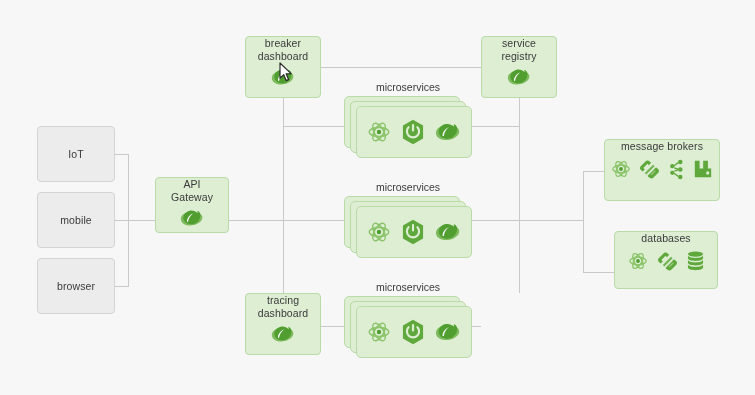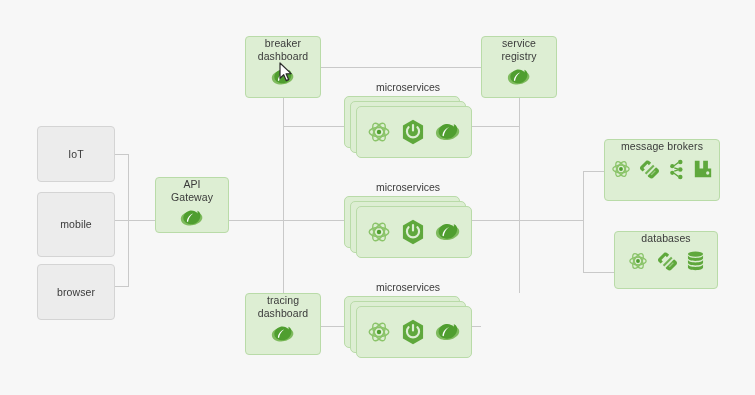--- a/index.html
+++ b/index.html
@@ -108,24 +108,24 @@
   <div class="line h" style="left:472px;top:326px;width:9px;"></div>
 
   <div class="line h" style="left:519px;top:220px;width:64px;"></div>
   <div class="line v" style="left:583px;top:171px;height:102px;"></div>
   <div class="line h" style="left:583px;top:171px;width:25px;"></div>
   <div class="line h" style="left:583px;top:272px;width:31px;"></div>
 
   <div class="node client" style="left:37px;top:126px;width:78px;height:56px;">
     <span class="label">IoT</span>
   </div>
-  <div class="node client" style="left:37px;top:192px;width:78px;height:65px;">
+  <div class="node client" style="left:37px;top:192px;width:78px;height:56px;">
     <span class="label">mobile</span>
   </div>
-  <div class="node client" style="left:37px;top:264px;width:78px;height:56px;text-align:right;">
+  <div class="node client" style="left:37px;top:258px;width:78px;height:56px;text-align:right;">
     <span class="label">browser</span>
   </div>
 
   <div class="node spring" style="left:155px;top:177px;width:74px;height:56px;">
     <span class="label">API
 Gateway</span>
     <span class="icons">
       <span>
         <svg width="24" height="19" viewBox="0 0 24 19">
           <path fill="#7fbb5e" d="M6.6 3.4C2.8 4.5.6 7.4.9 10.5c.3 3.2 3.3 5.4 7.4 5.9 5 .6 10.7-1.4 13.2-5.1 1.6-2.4 1-5.2-1.4-6.6C16.9 2.6 10.9 2.1 6.6 3.4z"></path>

